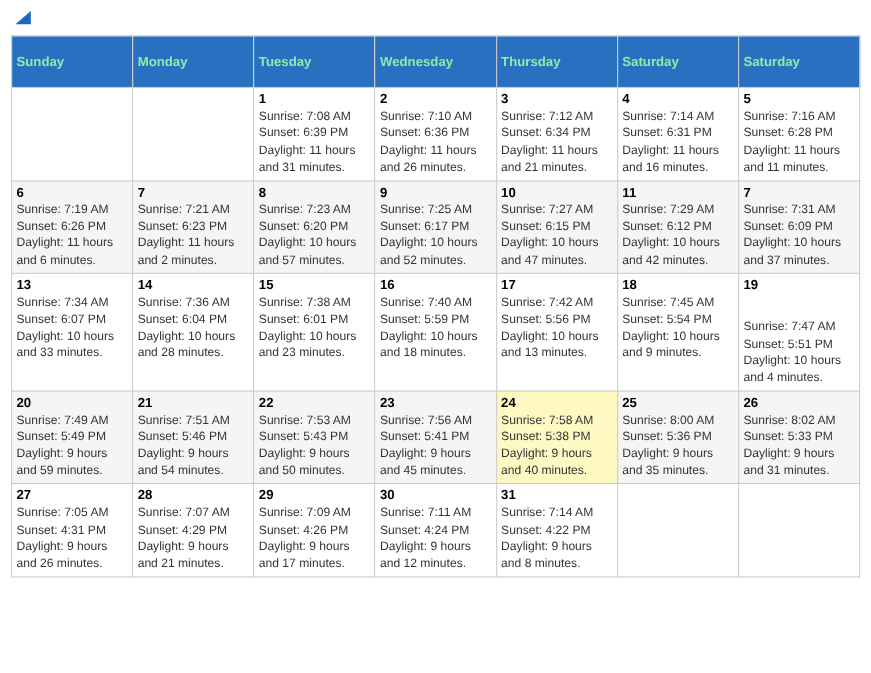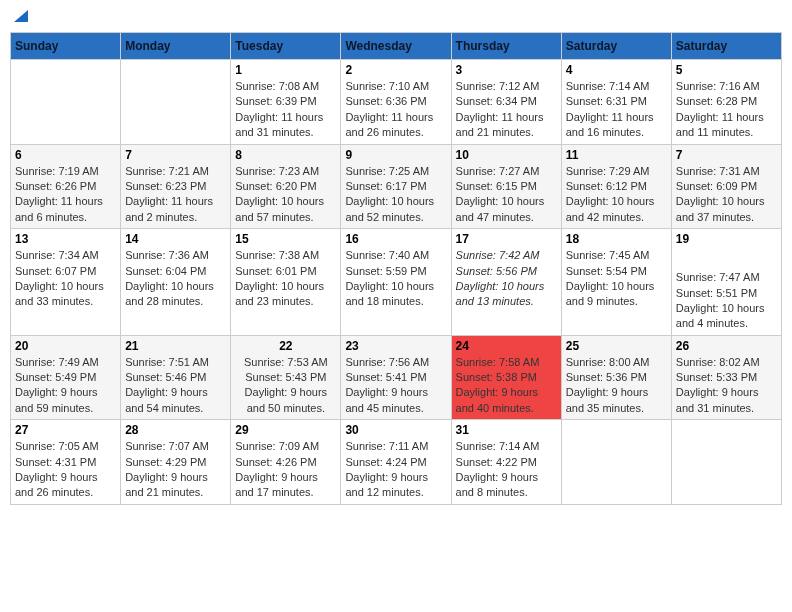--- a/index.html
+++ b/index.html
@@ -47,22 +47,22 @@
       font-size: 15px;
       color: #555;
     }
     .calendar {
       width: 100%;
       border-collapse: collapse;
       font-size: 11px;
     }
     .calendar th {
       background-color: #2970c0;
-      color: #0f172a;
-      padding: 6px 4px;
+      color: #86efac;
+      padding: 16px 4px;
       text-align: left;
       font-size: 12px;
       border: 1px solid #ccc;
     }
     .calendar td {
       border: 1px solid #ccc;
       vertical-align: top;
       padding: 3px 4px;
       width: 108px;
       min-height: 70px;
@@ -215,21 +215,21 @@
 Daylight: 10 hours and 23 minutes.</div>
         </td>
         <td>
           <span class="day-number">16</span>
           <div class="day-info" style="white-space: pre-line;">Sunrise: 7:40 AM
 Sunset: 5:59 PM
 Daylight: 10 hours and 18 minutes.</div>
         </td>
         <td>
           <span class="day-number">17</span>
-          <div class="day-info" style="white-space: pre-line; font-style: italic;">Sunrise: 7:42 AM
+          <div class="day-info" style="white-space: pre-line;">Sunrise: 7:42 AM
 Sunset: 5:56 PM
 Daylight: 10 hours and 13 minutes.</div>
         </td>
         <td>
           <span class="day-number">18</span>
           <div class="day-info" style="white-space: pre-line;">Sunrise: 7:45 AM
 Sunset: 5:54 PM
 Daylight: 10 hours and 9 minutes.</div>
         </td>
         <td>
@@ -245,33 +245,33 @@
           <div class="day-info" style="white-space: pre-line;">Sunrise: 7:49 AM
 Sunset: 5:49 PM
 Daylight: 9 hours and 59 minutes.</div>
         </td>
         <td style="background: rgb(245, 245, 245);">
           <span class="day-number">21</span>
           <div class="day-info" style="white-space: pre-line;">Sunrise: 7:51 AM
 Sunset: 5:46 PM
 Daylight: 9 hours and 54 minutes.</div>
         </td>
-        <td style="background: rgb(245, 245, 245); text-align: center;">
+        <td style="background: rgb(245, 245, 245);">
           <span class="day-number">22</span>
           <div class="day-info" style="white-space: pre-line;">Sunrise: 7:53 AM
 Sunset: 5:43 PM
 Daylight: 9 hours and 50 minutes.</div>
         </td>
         <td style="background: rgb(245, 245, 245);">
           <span class="day-number">23</span>
           <div class="day-info" style="white-space: pre-line;">Sunrise: 7:56 AM
 Sunset: 5:41 PM
 Daylight: 9 hours and 45 minutes.</div>
         </td>
-        <td style="background: #ef4444;">
+        <td style="background: #fef9c3;">
           <span class="day-number">24</span>
           <div class="day-info" style="white-space: pre-line;">Sunrise: 7:58 AM
 Sunset: 5:38 PM
 Daylight: 9 hours and 40 minutes.</div>
         </td>
         <td style="background: rgb(245, 245, 245);">
           <span class="day-number">25</span>
           <div class="day-info" style="white-space: pre-line;">Sunrise: 8:00 AM
 Sunset: 5:36 PM
 Daylight: 9 hours and 35 minutes.</div>

